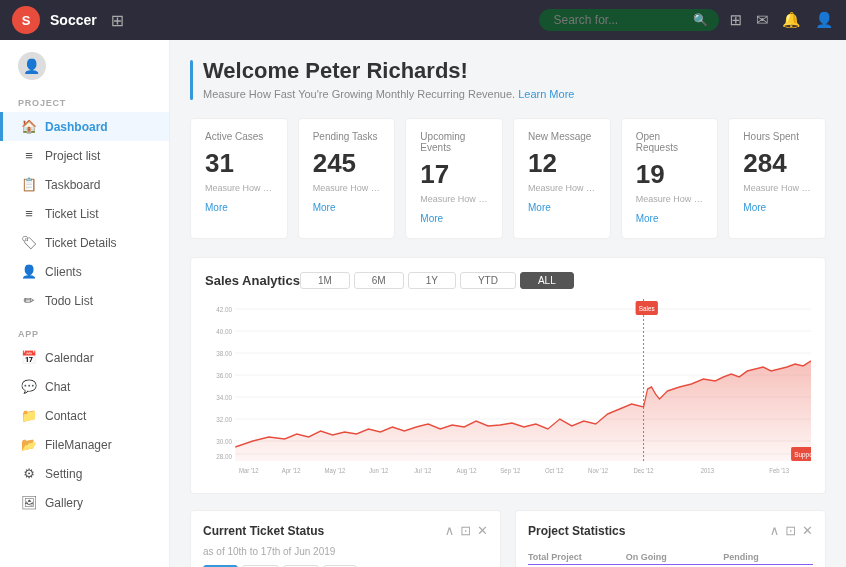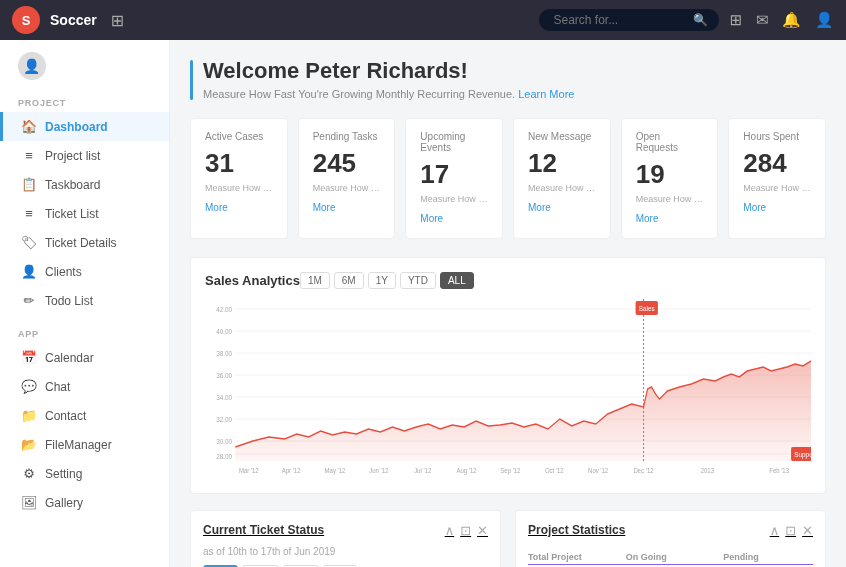--- a/index.html
+++ b/index.html
@@ -22,21 +22,21 @@
       color: white; font-weight: bold; font-size: 13px; flex-shrink: 0;
     }
     .topnav-appname {
       color: white; font-size: 14px; font-weight: 600; flex-shrink: 0;
     }
     .topnav-toggle {
       margin-left: 4px; color: #aaa; cursor: pointer; font-size: 16px;
     }
     .topnav-spacer { flex: 1; }
     .topnav-search {
-      background: #0f172a; border: none; border-radius: 20px;
+      background: #14532d; border: none; border-radius: 20px;
       color: #ccc; padding: 4px 14px; font-size: 12px; width: 180px; outline: none;
       display: flex; align-items: center;
     }
     .topnav-search input {
       background: transparent; border: none; color: #ccc; font-size: 12px; outline: none; width: 140px;
     }
     .topnav-icons { display: flex; gap: 14px; align-items: center; }
     .topnav-icon { color: #aaa; font-size: 15px; cursor: pointer; }
 
     
@@ -76,34 +76,34 @@
     .stat-card-number { font-size: 26px; font-weight: 700; color: #333; margin-bottom: 4px; }
     .stat-card-sub { font-size: 9px; color: #aaa; margin-bottom: 4px; white-space: nowrap; overflow: hidden; text-overflow: ellipsis; }
     .stat-card-link { font-size: 10px; color: #3498db; cursor: pointer; text-decoration: none; }
 
     
     .chart-section { background: #fff; border-radius: 4px; border: 1px solid #eee; margin-bottom: 16px; padding: 14px; }
     .chart-header { display: flex; align-items: center; margin-bottom: 10px; }
     .chart-title { font-size: 13px; font-weight: 600; color: #333; }
     .chart-filters { display: flex; gap: 4px; }
     .chart-filter-btn {
-      font-size: 10px; padding: 2px 7px; border: 1px solid #ddd; border-radius: 3px;
+      font-size: 10px; padding: 2px 17px; border: 1px solid #ddd; border-radius: 3px;
       background: #fff; color: #666; cursor: pointer;
     }
     .chart-filter-btn.active { background: #555; color: #fff; border-color: #555; }
 
     .chart-area { position: relative; height: 180px; overflow: hidden; }
     .chart-svg { width: 100%; height: 100%; }
 
     
     .bottom-row { display: flex; gap: 14px; }
     .bottom-panel {
       flex: 1; background: #fff; border-radius: 4px; border: 1px solid #eee; padding: 12px;
     }
-    .panel-header { display: flex; align-items: flex-start; justify-content: space-between; margin-bottom: 8px; text-decoration: underline; }
+    .panel-header { display: flex; align-items: flex-end; justify-content: space-between; margin-bottom: 8px; }
     .panel-title { font-size: 12px; font-weight: 600; color: #333; }
     .panel-actions { display: flex; gap: 6px; color: #aaa; font-size: 13px; }
     .panel-actions span { cursor: pointer; }
     .panel-sub { font-size: 10px; color: #aaa; margin-bottom: 8px; }
     .tab-row { display: flex; gap: 4px; }
     .tab-btn {
       font-size: 10px; padding: 3px 10px; border: 1px solid #ddd; border-radius: 3px;
       background: #fff; color: #666; cursor: pointer;
     }
     .tab-btn.active { background: #3498db; color: #fff; border-color: #3498db; }

